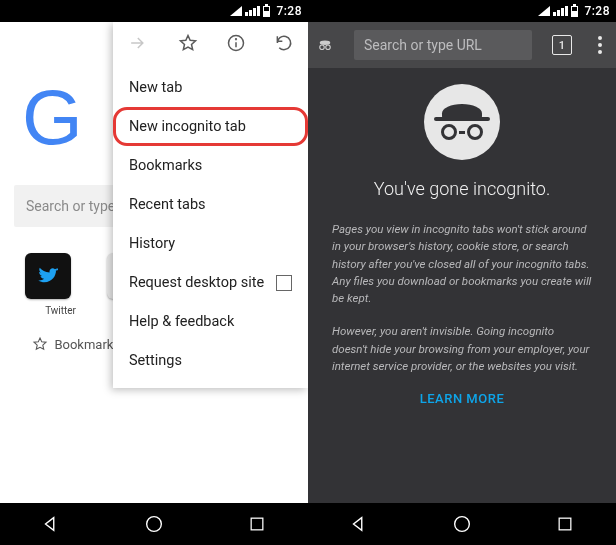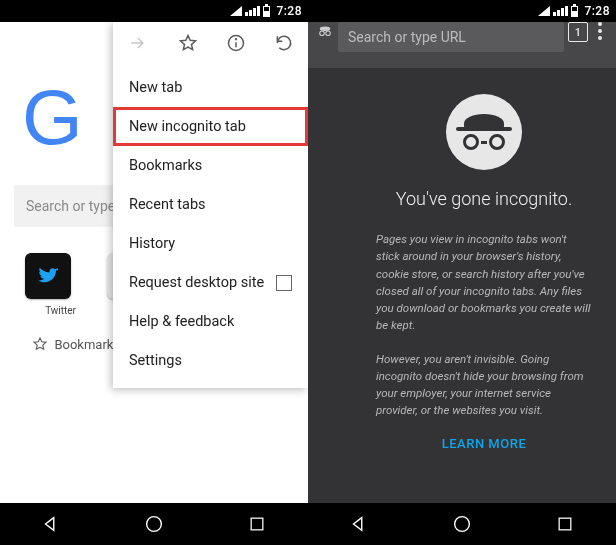--- a/index.html
+++ b/index.html
@@ -36,32 +36,32 @@
   .bottomrow .item{ display:flex; align-items:center; gap:6px;}
   .bottomrow svg{ stroke:#555; fill:none; stroke-width:1.6;}
 
   
   .menu { position:absolute; top:22px; right:0; left:113px; background:#fff; box-shadow:-2px 2px 8px rgba(0,0,0,.25); z-index:5; padding-bottom:8px;}
   .menu-toprow { height:46px; display:flex; align-items:center; padding:0 14px; gap:30px;}
   .menu-toprow .push { margin-left:auto; display:flex; gap:28px;}
   .menu-toprow svg { stroke:#5a5a5a; fill:none; stroke-width:1.8;}
   .menu-toprow .fwd svg{ stroke:#c7c7c7;}
   .menu-item { padding:11px 16px; font-size:14.5px; color:#222; display:flex; align-items:center; justify-content:space-between;}
-  .menu-item.hl { outline:3px solid #e53935; outline-offset:-3px;}
+  .menu-item.hl { outline:3px solid #e53935; outline-offset:-3px;border-radius:14px;}
   .chk { width:16px; height:16px; border:1.5px solid #666; }
 
   
   .right-content { position:absolute; top:22px; left:0; right:0; bottom:42px; background:#333336; color:#ddd; }
-  .toolbar-r { height:46px; background:#474749; display:flex; padding:0 8px; gap:4px;}
+  .toolbar-r { height:46px; background:#474749; display:flex; align-items:center; padding:0 8px; gap:20px;}
   .incog-mini{ width:18px; height:18px; }
   .url { flex:1; height:30px; background:#5a5a5c; border-radius:2px; display:flex; align-items:center; padding:0 10px; color:#bcbcbe; font-size:14px;}
   .tabcount { width:20px; height:20px; border:1.6px solid #e8e8e8; border-radius:2px; color:#e8e8e8; font-size:11px; display:flex; align-items:center; justify-content:center; font-weight:500;}
   .dots { display:flex; flex-direction:column; gap:3px; padding:0 6px;}
   .dots span{ width:4px;height:4px;background:#e8e8e8;border-radius:50%;}
-  .incog-body{ text-align:center; padding:26px 24px 0;margin-left:44px;}
+  .incog-body{ text-align:center; padding:16px 24px 0;}
   .bigicon{ width:76px;height:76px;background:#e7e7e7;border-radius:50%;margin:0 auto 18px; display:flex; flex-direction:column; align-items:center; justify-content:center; gap:4px;}
   .bigicon .hat{ width:40px; height:16px; background:#333336; border-radius:50% 50% 4px 4px / 60% 60% 4px 4px; position:relative;}
   .bigicon .hat:after{content:"";position:absolute;left:-8px;right:-8px;bottom:-1px;height:4px;background:#333336;border-radius:3px;}
   .bigicon .glasses{ display:flex; gap:2px; align-items:center;}
   .bigicon .glasses span{ width:16px;height:16px;border:3.5px solid #333336; border-radius:50%;}
   .bigicon .glasses .br{ width:6px;height:3px;background:#333336;border-radius:0; border:none;}
   .title-i{ font-size:18px; color:#f1f1f1; font-weight:300; margin-bottom:22px;}
   .para{ font-size:11.5px; line-height:1.5; color:#b8b8ba; text-align:left; margin-bottom:16px;font-style:italic;}
   .learn{ color:#0ea5e9; font-size:13px; font-weight:500; letter-spacing:.5px;}
 </style>

